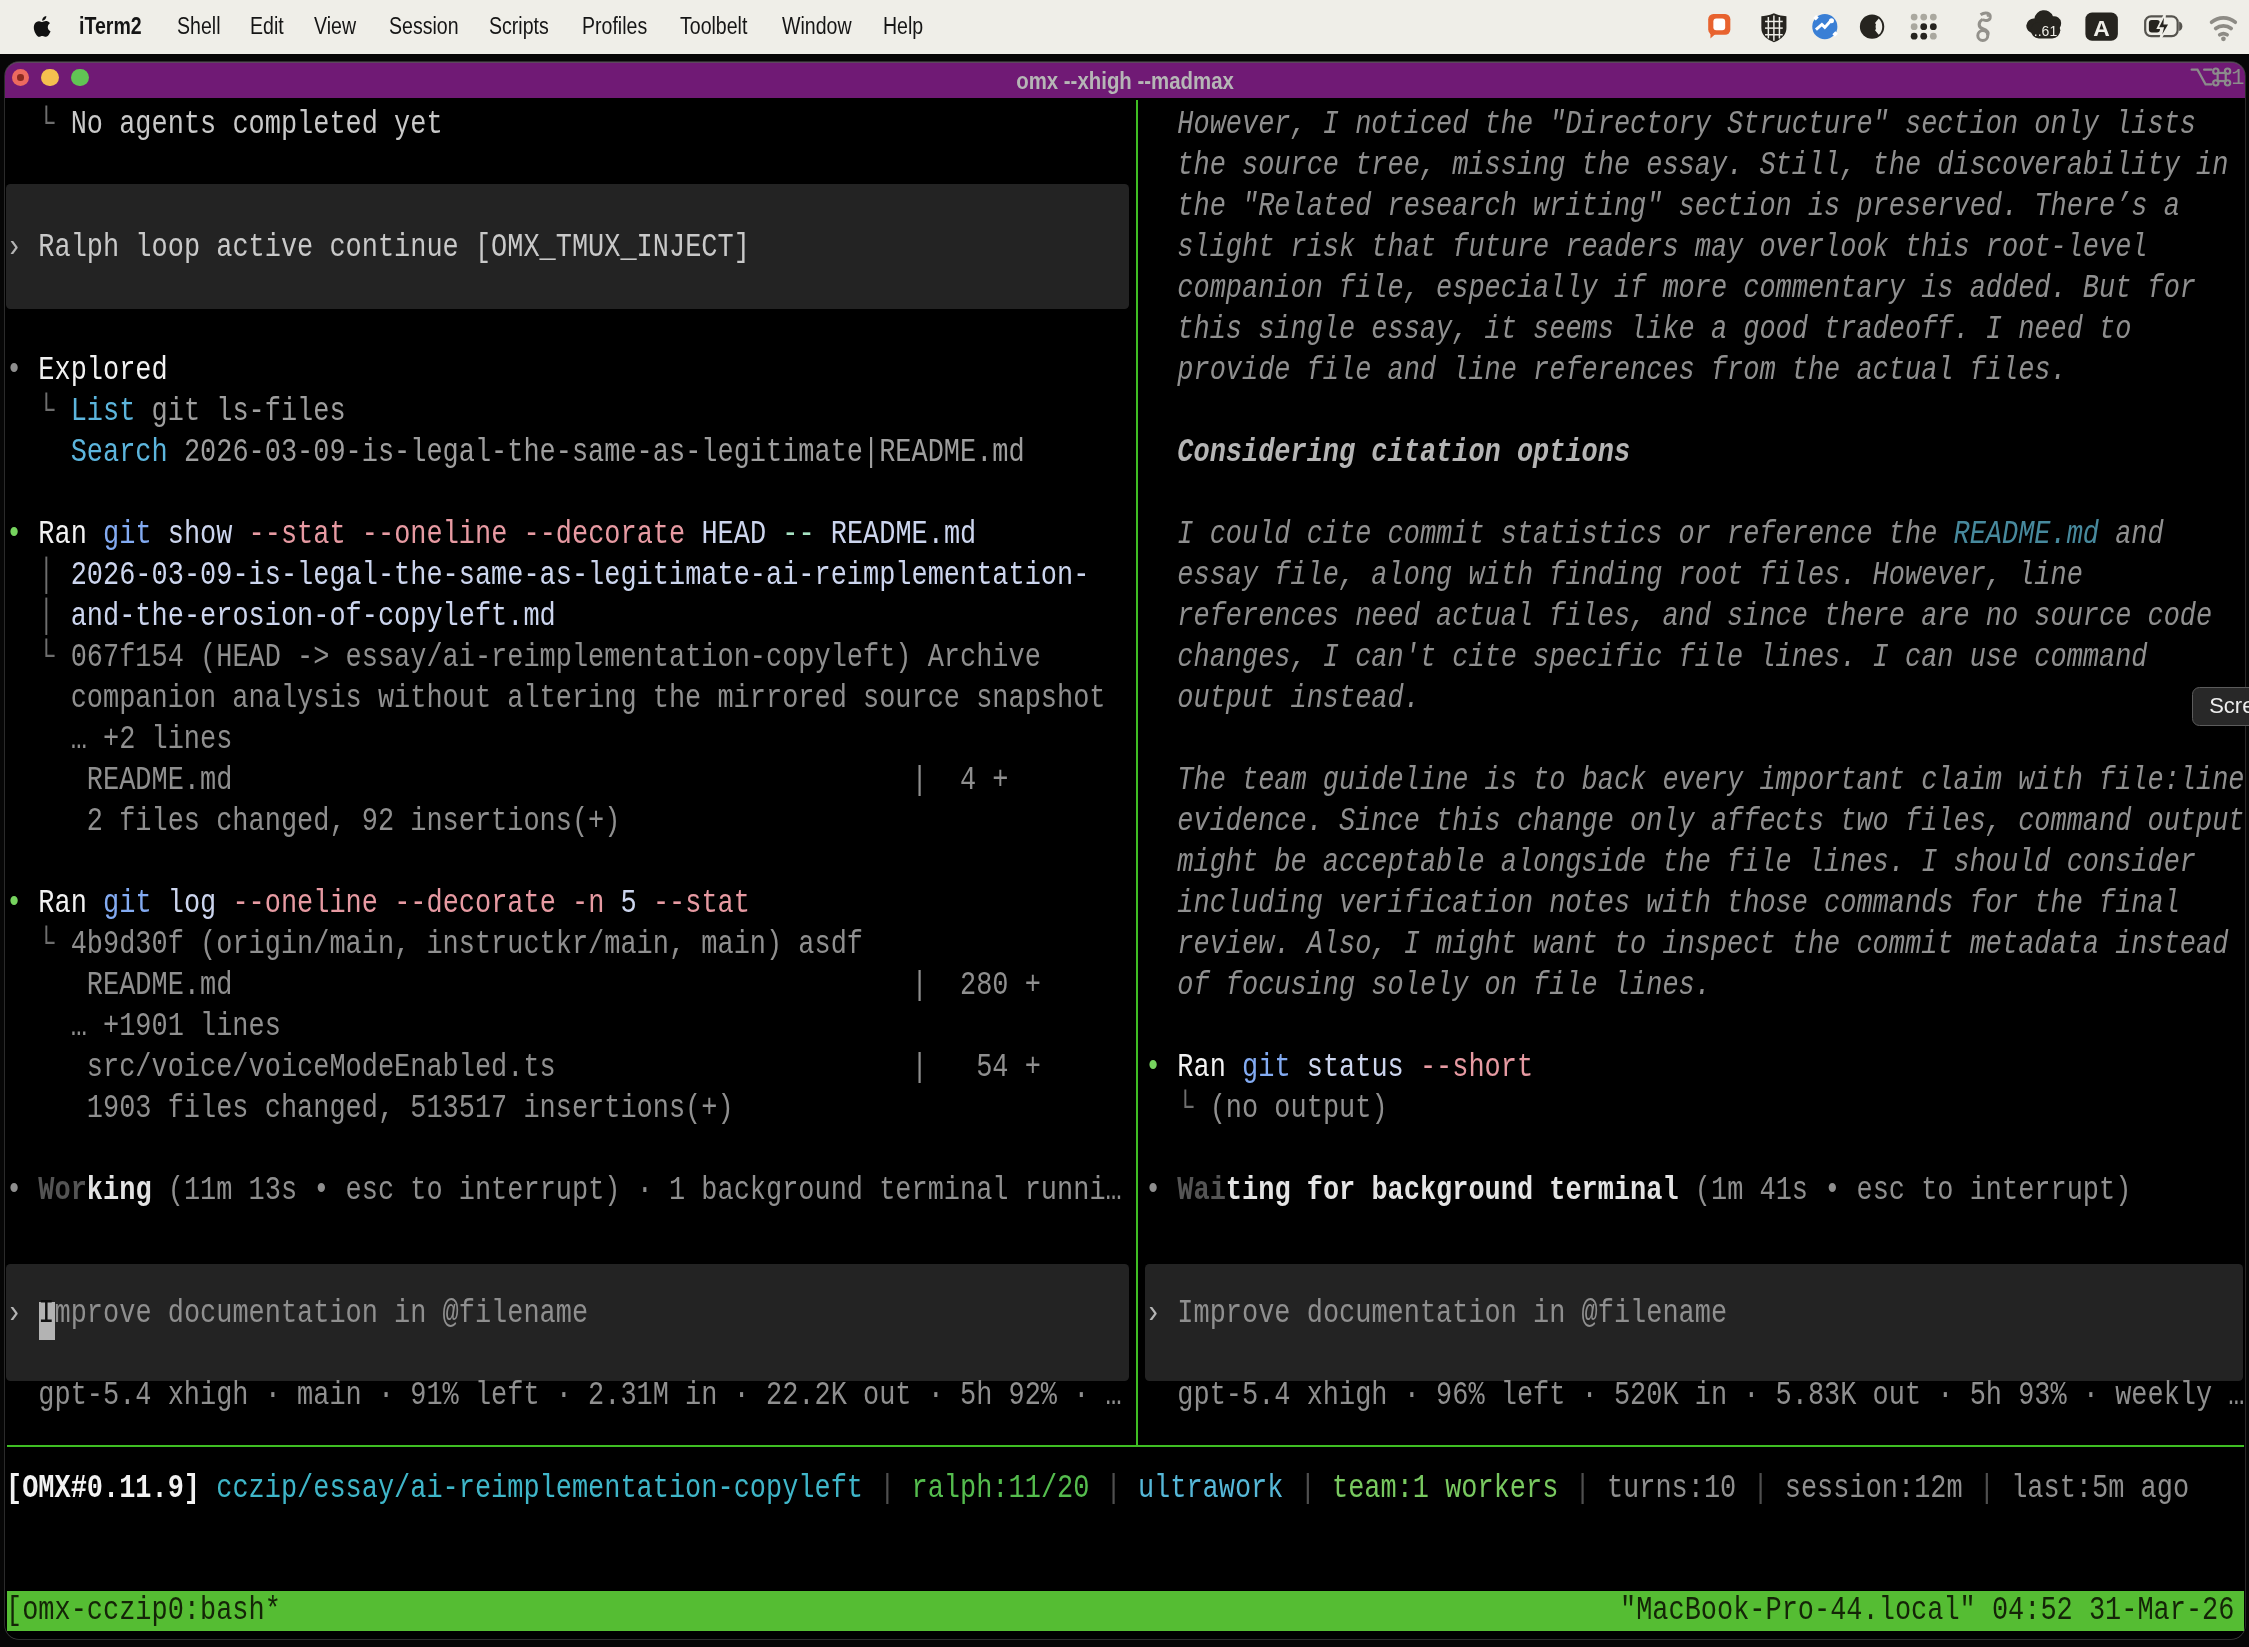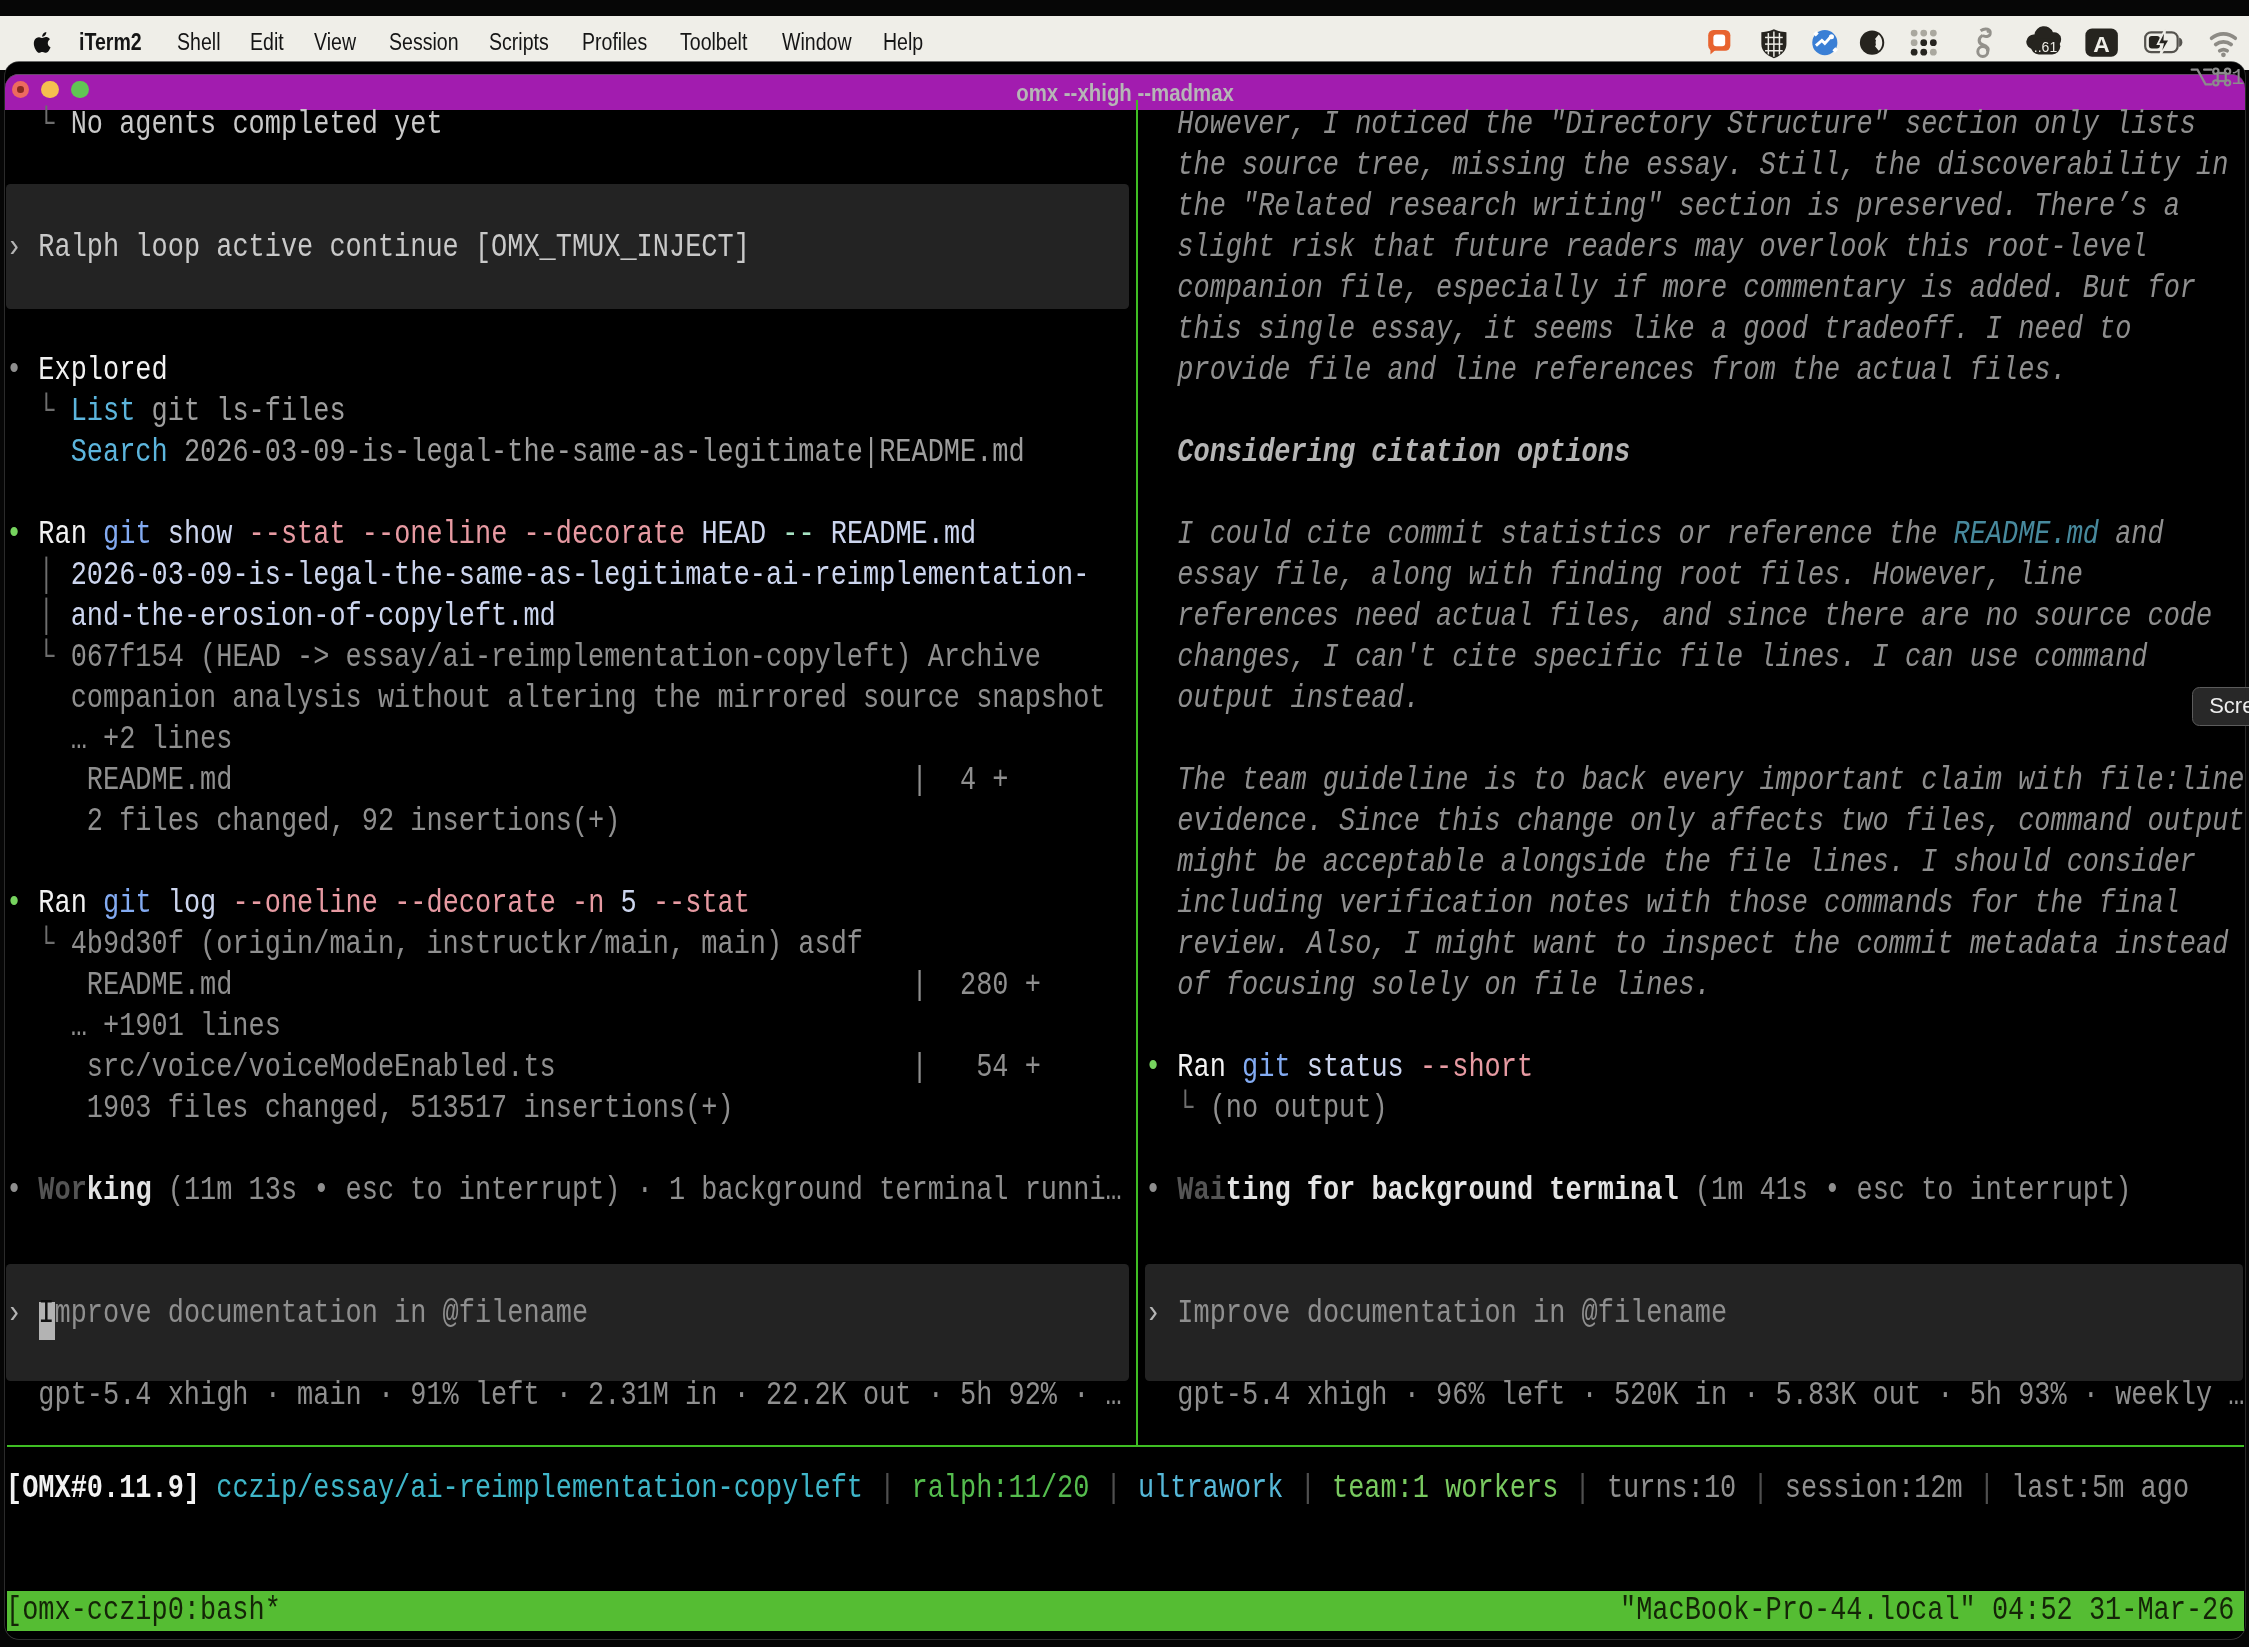--- a/index.html
+++ b/index.html
@@ -1,20 +1,20 @@
 <!DOCTYPE html>
 <html style="font-size:11.8px"><head><meta charset="utf-8"><style>
 *{margin:0;padding:0;box-sizing:border-box}
 html,body{width:2250px;height:1648px;background:#060606;overflow:hidden}
-#menubar{position:absolute;left:0;top:16px;width:2250px;height:54px;background:#efeee8;
+#menubar{position:absolute;left:0;top:0;width:2250px;height:54px;background:#efeee8;
   font:23px "Liberation Sans",sans-serif;color:#151515}
 #menubar span{top:12.5px;transform:scaleX(.85);transform-origin:0 0}
 #win{position:absolute;left:5.2px;top:62px;width:2240px;height:1577px;background:#000;
   border-radius:14px;box-shadow:0 0 0 0.7px #3c3c3c}
-#tbar{position:absolute;left:0;top:12px;width:100%;height:36px;background:#a21caf;
+#tbar{position:absolute;left:0;top:0;width:100%;height:36px;background:#701a75;
   border-radius:14px 14px 0 0;box-shadow:inset 0 0.7px 0 #575757}
 .tl{position:absolute;top:6.6px;width:17.7px;height:17.7px;border-radius:50%}
 #title{position:absolute;width:100%;text-align:center;top:5.9px;
   font:bold 24px/26.6px "Liberation Sans",sans-serif;color:#b6b6b6}
 #title span{display:inline-block;transform:scaleX(.85)}
 pre{font-family:"Liberation Mono",monospace;font-size:33px;line-height:41px;
   position:absolute;transform:scaleX(0.8165);transform-origin:0 0;color:#c9c9c9}
 pre i{font-style:normal}
 .it{font-style:italic!important} .bd{font-weight:bold}
 .w{color:#f2f2f2}.df{color:#c9c9c9}.bl{color:#83abf2}.pa{color:#ccd5ee}.ro{color:#e79aa2}.mi{color:#a6e2c2}.cy{color:#5cb5dd}.gb{color:#76d35e}.gr{color:#8f8f8f}.lg{color:#9e9e9e}.tr{color:#6e6e6e}.sh{color:#545454}.sb{color:#e4e4e4}.te{color:#47899d}.bi{color:#b5b5b5}.ar{color:#b4b4b4}.cu{color:#111111}.tc{color:#3fb6c9}.g1{color:#55bd4e}.c1{color:#56b8d8}.g2{color:#79c960}.pi{color:#4f4f4f}

